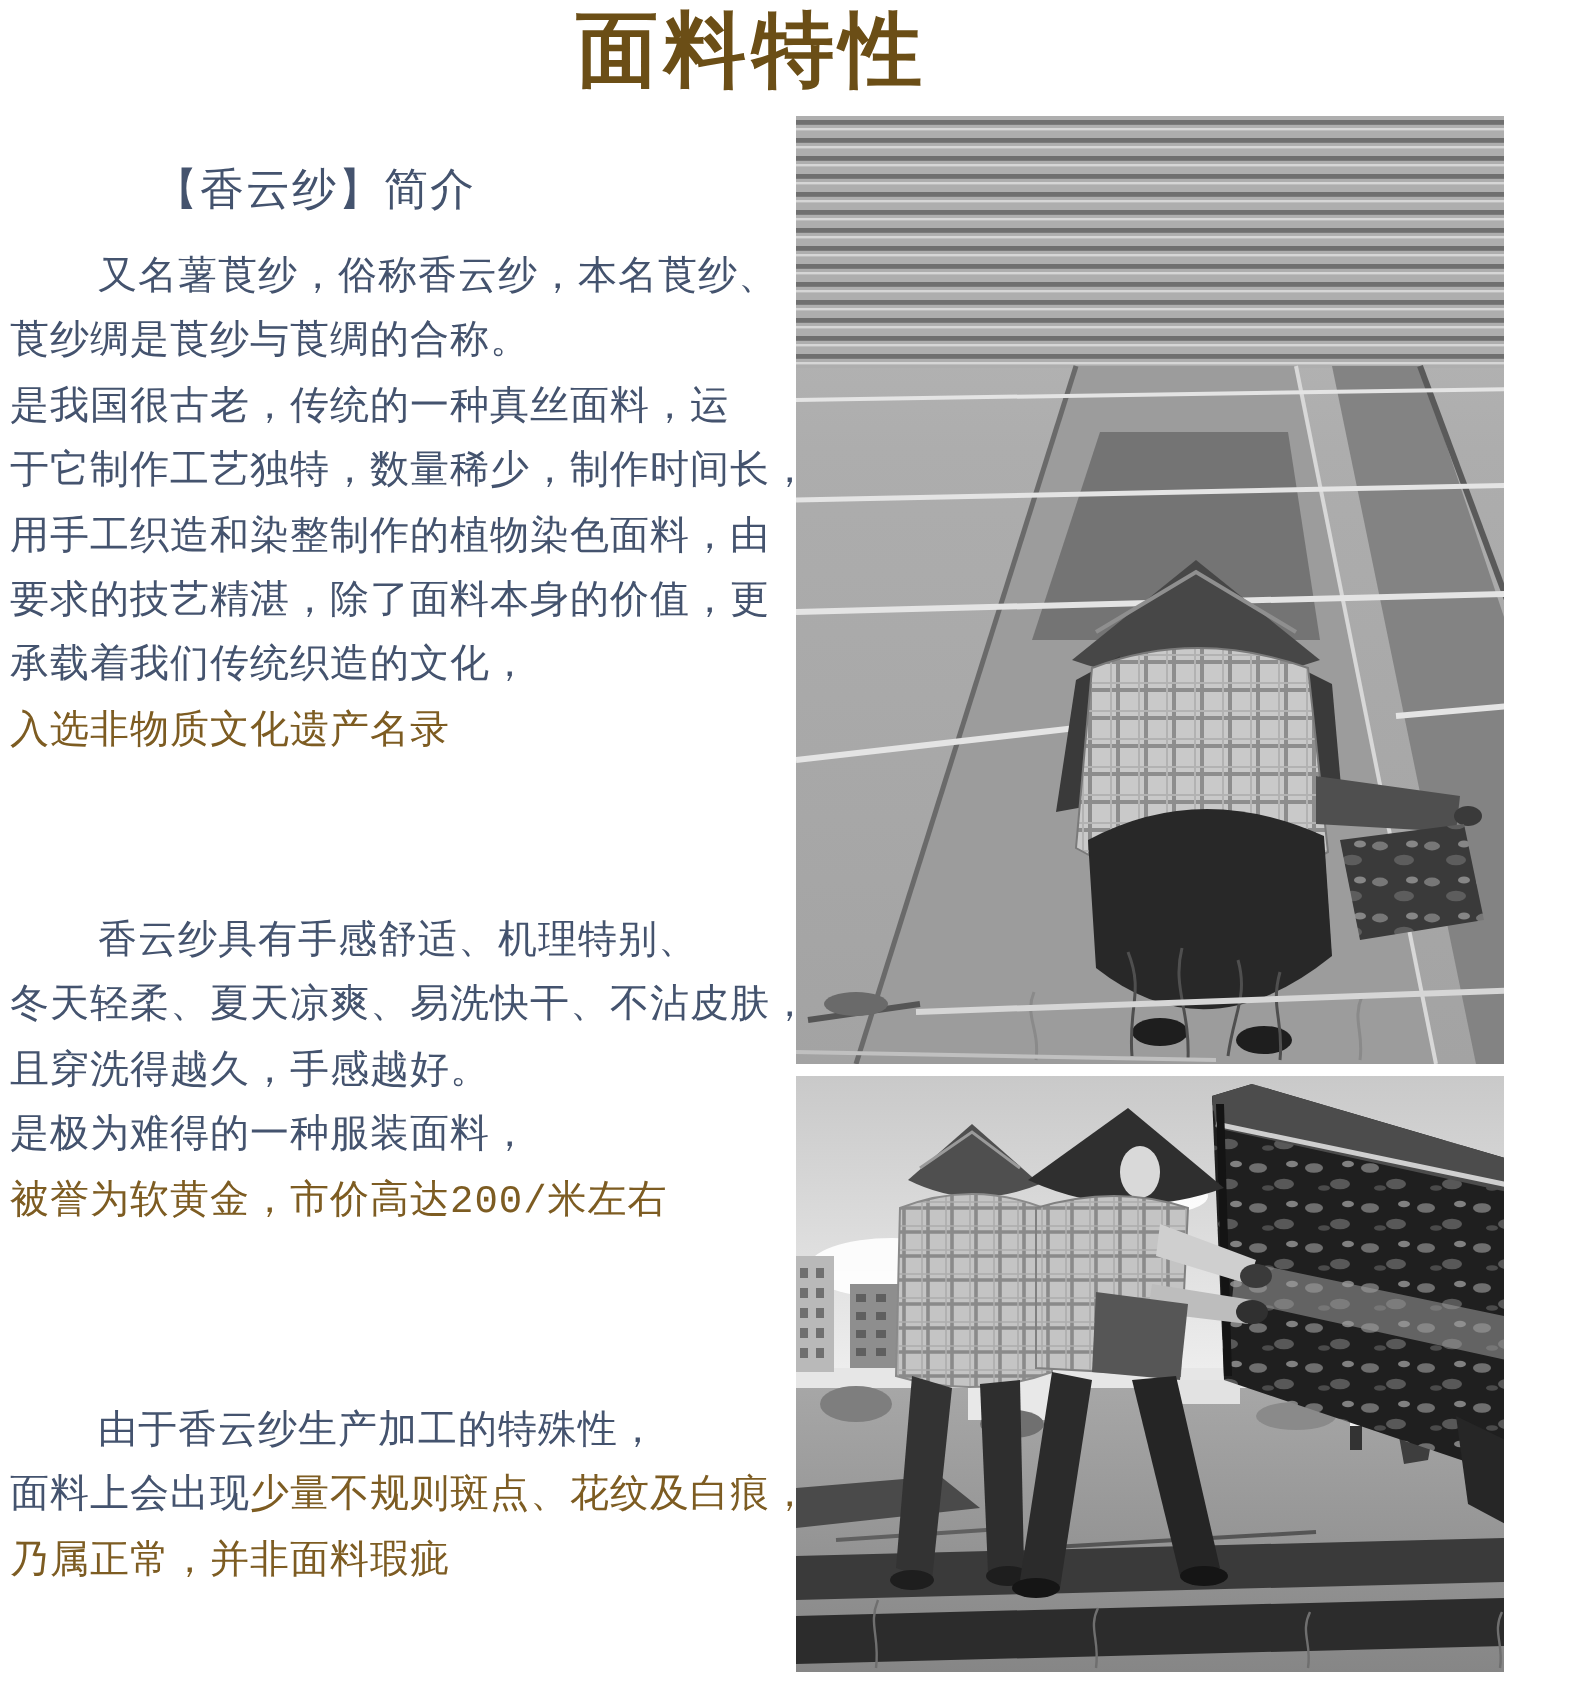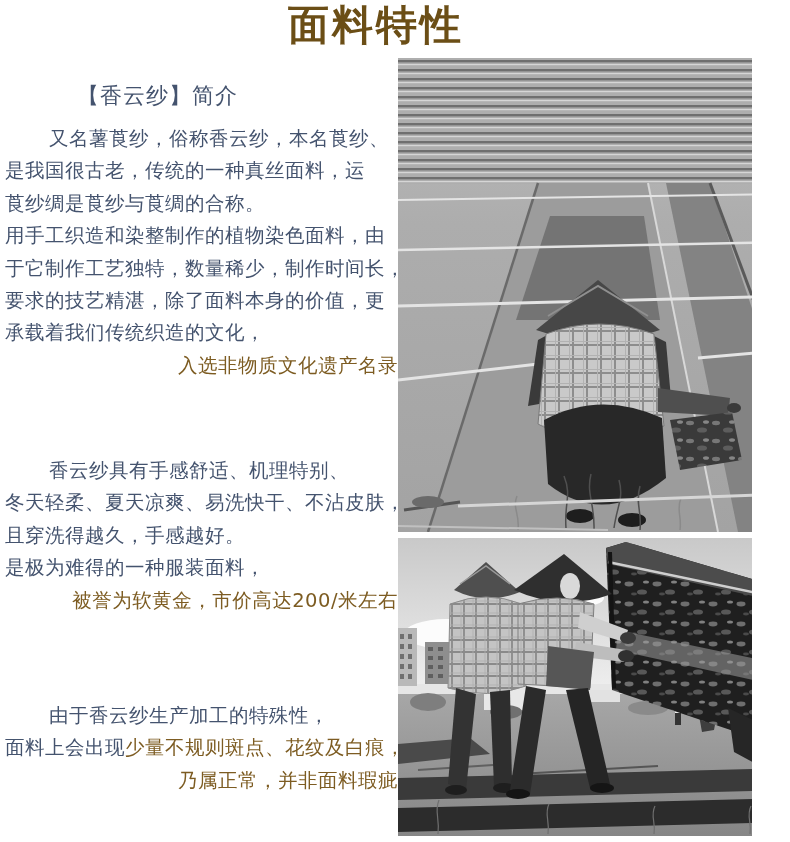--- a/index.html
+++ b/index.html
@@ -33,55 +33,55 @@
     position:absolute;left:0;top:0;width:398px;height:842px;border-radius:17px;
   }
   .intro-heading{
     position:absolute;left:77px;top:80px;
     margin:0;
     font-weight:400;
     font-size:22px;line-height:32px;
     letter-spacing:1px;
     color:var(--body-text,#44536e);
   }
-  .para{position:absolute;left:5px;right:0;}
+  .para{position:absolute;left:5px;right:0;font-family:Liberation Mono, monospace;}
   .para-a{top:123px;}
   .para-b{top:455px;}
   .para-c{top:700px;}
   .line{
     font-size:19.5px;
     line-height:32.4px;
     letter-spacing:0.5px;
     white-space:nowrap;
     color:var(--body-text,#44536e);
   }
   .indent{text-indent:44px;}
-  .accent{color:var(--accent,#7d5c22);text-align:right;}
+  .accent{color:var(--accent,#7d5c22);}
   .photo{
     position:absolute;left:398px;display:block;
   }
   .photo-1{top:58px;}
   .photo-2{top:538px;}
 </style>
 </head>
 <body>
 
 <div class="page">
 
   <h1 class="title">面料特性</h1>
 
   <div class="text-col">
     <h2 class="intro-heading">【香云纱】简介</h2>
 
     <div class="para para-a">
       <div class="line indent">又名薯莨纱，俗称香云纱，本名莨纱、</div>
+      <div class="line">莨纱绸是莨纱与莨绸的合称。</div>
       <div class="line">是我国很古老，传统的一种真丝面料，运</div>
-      <div class="line">莨纱绸是莨纱与莨绸的合称。</div>
+      <div class="line">于它制作工艺独特，数量稀少，制作时间长，</div>
       <div class="line">用手工织造和染整制作的植物染色面料，由</div>
-      <div class="line">于它制作工艺独特，数量稀少，制作时间长，</div>
       <div class="line">要求的技艺精湛，除了面料本身的价值，更</div>
       <div class="line">承载着我们传统织造的文化，</div>
       <div class="line accent">入选非物质文化遗产名录</div>
     </div>
 
     <div class="para para-b">
       <div class="line indent">香云纱具有手感舒适、机理特别、</div>
       <div class="line">冬天轻柔、夏天凉爽、易洗快干、不沾皮肤，</div>
       <div class="line">且穿洗得越久，手感越好。</div>
       <div class="line">是极为难得的一种服装面料，</div>

